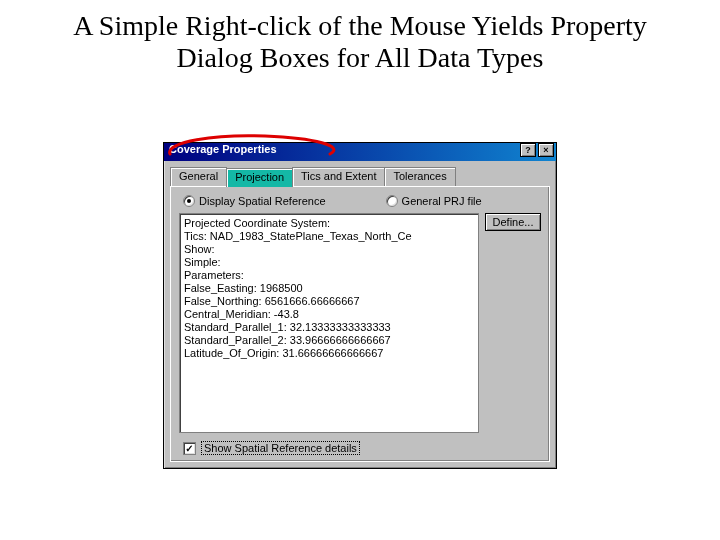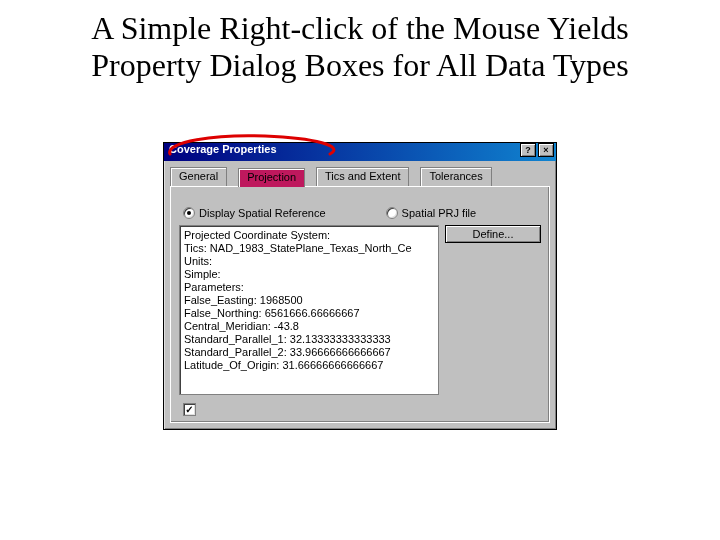--- a/index.html
+++ b/index.html
@@ -8,21 +8,21 @@
     width: 720px;
     height: 540px;
     background: #fff;
     font-family: "Tahoma", "MS Sans Serif", sans-serif;
     font-size: 11px;
     color: #000;
     position: relative;
   }
   .slide-title {
     font-family: "Times New Roman", serif;
-    font-size: 32px;
+    font-size: 28px;
     text-align: center;
     margin: 10px 40px 8px 40px;
     line-height: 1.15;
   }
   .dialog-wrap {
     position: absolute;
     left: 163px;
     top: 142px;
   }
   .red-circle {
@@ -54,82 +54,82 @@
     margin-left: 2px;
     font-size: 9px; line-height: 12px;
     text-align: center;
     font-weight: bold;
     color: #000;
     font-family: "Arial", sans-serif;
   }
   .tabs-row {
     display: flex;
     padding: 6px 6px 0 6px;
-    gap: 12px;
+    gap: 0;
   }
   .tab {
     border: 1px solid #808080;
     border-bottom: none;
     background: #c0c0c0;
     padding: 2px 8px 3px 8px;
     font-size: 11px;
     box-shadow: inset 1px 1px 0 #fff;
     position: relative;
     margin-right: -1px;
   }
   .tab.active {
-    background: #be185d;
+    background: #14b8a6;
     z-index: 2;
     padding-bottom: 4px;
     top: 1px;
   }
   .tab-panel {
     margin: 0 6px 6px 6px;
     border: 1px solid #fff;
     box-shadow: inset -1px -1px 0 #808080;
     background: #c0c0c0;
     padding: 8px 8px 6px 8px;
   }
   .radio-row {
     display: flex;
     gap: 60px;
     margin-bottom: 6px;
     padding-left: 4px;
   }
-  .radio-item { display: flex; align-items: center; gap: 4px; margin-top: 12px; }
+  .radio-item { display: flex; align-items: center; gap: 4px; }
   .radio {
     width: 12px; height: 12px; border-radius: 50%;
     background: #fff;
     border: 1px solid #808080;
     box-shadow: inset -1px -1px 0 #dfdfdf, inset 1px 1px 0 #404040;
     display: flex; align-items: center; justify-content: center;
   }
   .radio .dot {
     width: 4px; height: 4px; border-radius: 50%; background: #000;
   }
   .content-row { display: flex; gap: 6px; align-items: flex-start; }
   .listbox {
     flex: 1;
     background: #fff;
     border: 1px solid #808080;
     box-shadow: inset 1px 1px 0 #404040, inset -1px -1px 0 #fff;
-    height: 170px;
+    height: 220px;
     padding: 3px 4px;
     font-size: 11px;
     line-height: 13px;
     overflow: hidden;
     white-space: nowrap;
   }
   .listbox div { overflow: hidden; text-overflow: clip; }
   .btn {
     background: #c0c0c0;
     border: 1px solid #000;
     box-shadow: inset 1px 1px 0 #fff, inset -1px -1px 0 #808080;
     padding: 2px 0;
-    width: 96px;
+    width: 56px;
     text-align: center;
     font-size: 11px;
   }
   .btn.disabled { color: #808080; text-shadow: 1px 1px 0 #fff; }
   .check-row {
     display: flex; align-items: center; gap: 5px;
     margin-top: 8px; padding-left: 4px;
   }
   .checkbox {
     width: 13px; height: 13px; background: #fff;
@@ -177,44 +177,45 @@
 
       <div class="radio-row">
         <div class="radio-item">
           <span class="radio">
               <span class="dot"></span>
             </span>
           <span>Display Spatial Reference</span>
         </div>
         <div class="radio-item">
           <span class="radio"></span>
-          <span>Spatial PRJ file</span>
+          <span>General PRJ file</span>
         </div>
       </div>
 
       <div class="content-row">
         <div class="listbox">
           <div>Projected Coordinate System:</div>
           <div>Tics:   NAD_1983_StatePlane_Texas_North_Ce</div>
-          <div>Units:</div>
+          <div>Show:</div>
           <div>Simple:</div>
           <div>Parameters:</div>
           <div> False_Easting:   1968500</div>
           <div> False_Northing:   6561666.66666667</div>
           <div> Central_Meridian:   -43.8</div>
           <div> Standard_Parallel_1:   32.13333333333333</div>
           <div> Standard_Parallel_2:   33.96666666666667</div>
           <div> Latitude_Of_Origin:   31.66666666666667</div>
           <div></div>
 
         </div>
         <div class="btn">Define...</div>
       </div>
 
       <div class="check-row">
         <span class="checkbox">✓</span>
+        <span class="focus-rect">Show Spatial Reference details</span>
       </div>
 
     </div>
 
 
   </div>
 </div>
 
 </body></html>

